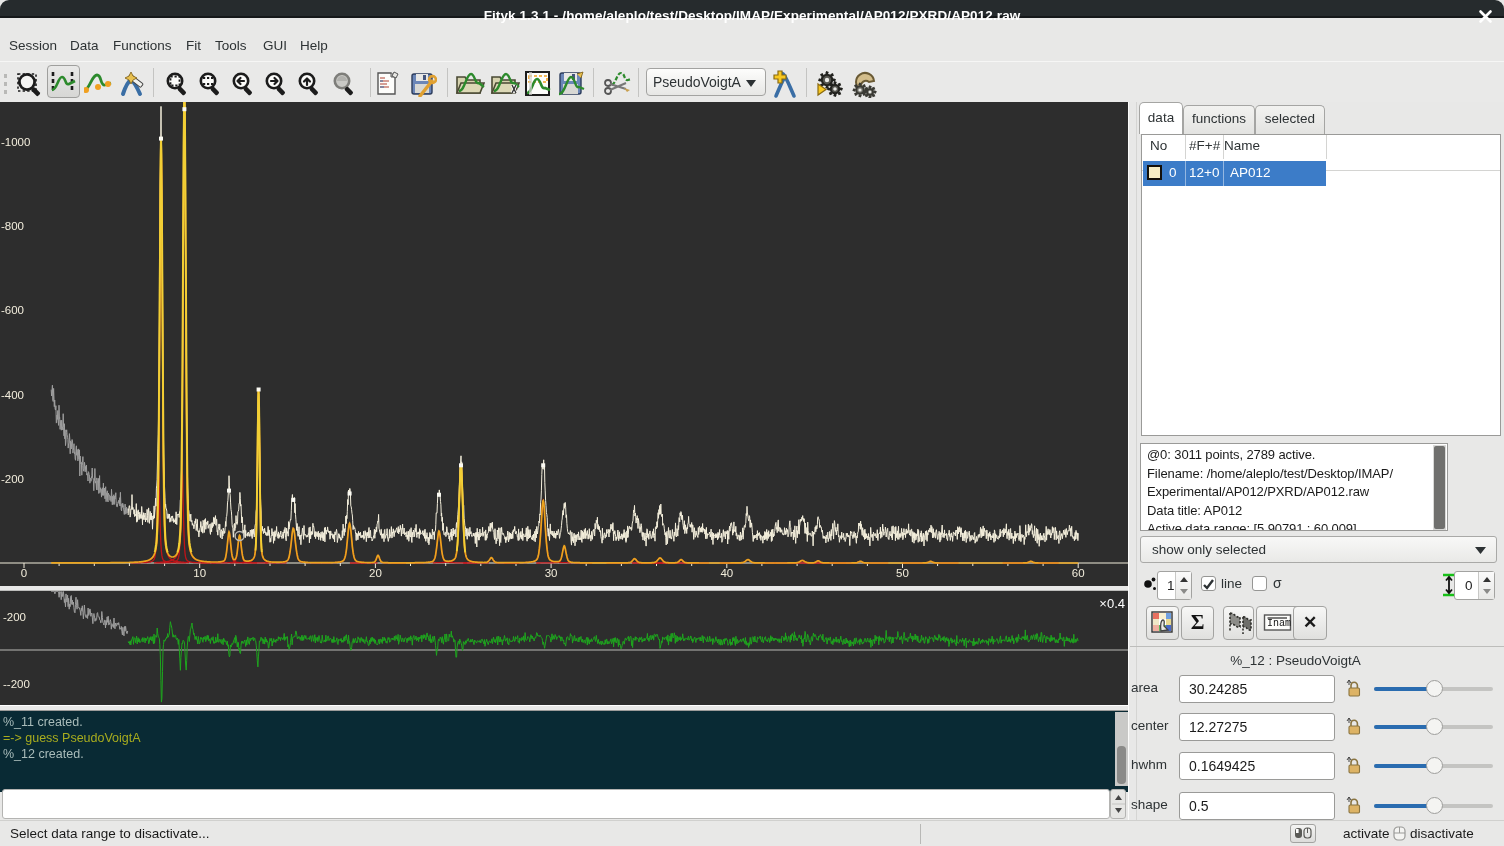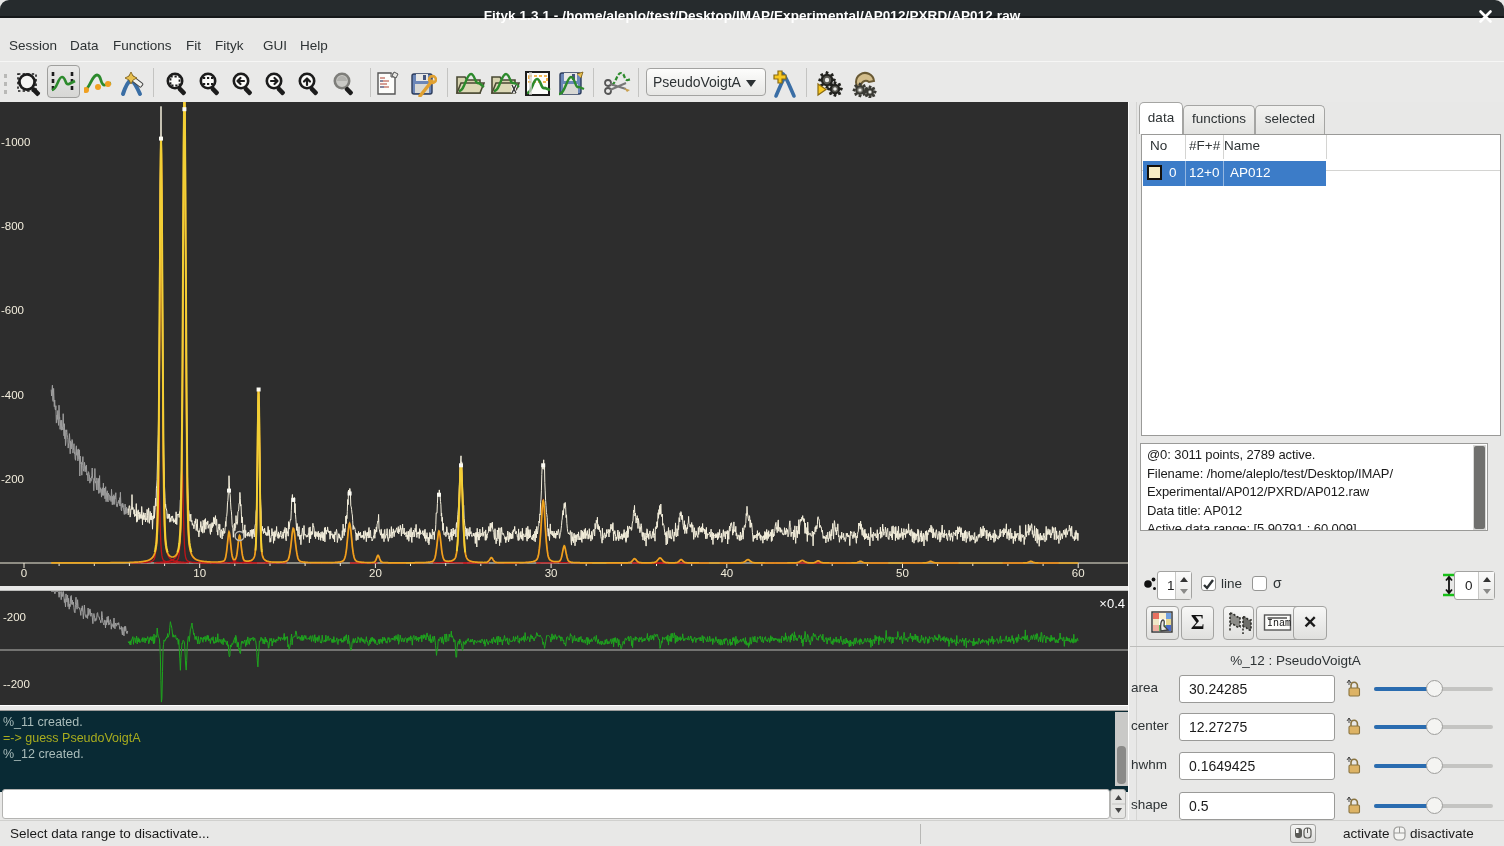--- a/index.html
+++ b/index.html
@@ -23,21 +23,21 @@
 #inputbox{left:2px;top:789px;width:1108px;height:30px;background:#fff;border:1px solid #b4b4b2;border-radius:3px}
 #inputspin{left:1110px;top:789px;width:16px;height:30px;background:#e6e6e4;border:1px solid #b4b4b2;border-radius:3px}
 #statusbar{left:0;top:820px;width:1504px;height:26px;background:#e8e8e7;border-top:1px solid #d0d0ce}
 #vsplit{left:1128px;top:102px;width:9px;height:718px;background:#e8e8e7;border-left:1px solid #fbfbfa;border-right:1px solid #d5d5d3}
 #panel{left:1137px;top:102px;width:367px;height:718px;background:#e8e8e7}
 .tab{position:absolute;top:0;height:32px;font-size:13.5px;color:#2d3234;text-align:center;
 border:1px solid #a5a5a3;border-bottom:none;border-radius:5px 5px 0 0;background:#e0e0de;line-height:30px}
 .tab.on{background:#fff;height:32px;z-index:3}
 .tab.off{top:3px;height:29px;background:linear-gradient(#f2f2f0,#e3e3e1);line-height:26px;z-index:1}
 #dtable{left:4px;top:32px;width:360px;height:302px;background:#fff;border:1px solid #9a9a98;z-index:2}
-#infobox{left:3px;top:341px;width:348px;height:88px;background:#fff;border:1px solid #9a9a98;overflow:hidden}
+#infobox{left:3px;top:341px;width:308px;height:88px;background:#fff;border:1px solid #9a9a98;overflow:hidden}
 #infobox .t{font-size:13px;line-height:18.6px;color:#1a1a1a;padding:2px 16px 0 6px;letter-spacing:-0.1px}
 #combo1{left:3px;top:434px;width:357px;height:27px;background:linear-gradient(#f8f8f7,#e9e9e7);border:1px solid #a9a9a7;border-radius:3px;
 font-size:13.5px;color:#2d3234;line-height:25px;padding-left:11px}
 .spinbox{position:absolute;background:#fff;border:1px solid #a3a3a1;border-radius:3px;font-size:13.5px;color:#222}
 .spinarr{position:absolute;right:0;top:0;bottom:0;width:16px;border-left:1px solid #c8c8c6;background:linear-gradient(#fafafa,#e8e8e6)}
 .cb{position:absolute;width:15px;height:15px;background:#fff;border:1px solid #969694;border-radius:3px}
 .pbtn{position:absolute;top:0;height:34px;background:linear-gradient(#f7f7f6,#e0e0de);border:1px solid #a3a3a1;border-radius:4px;text-align:center}
 #funcsep{left:-7px;top:544px;width:374px;height:1px;background:#bdbdbb}
 #functitle{left:-25px;top:551px;width:367px;text-align:center;font-size:13.5px;color:#2d3234}
 .prow-label{position:absolute;font-size:13.5px;color:#2d3234;width:44px;left:-6px}
@@ -55,21 +55,21 @@
     <div class="abs" id="title">Fityk 1.3.1 - /home/aleplo/test/Desktop/IMAP/Experimental/AP012/PXRD/AP012.raw</div>
     <svg class="abs" style="right:11px;top:9px" width="15" height="15">
       <path d="M2.5 2.5 L12.5 12.5 M12.5 2.5 L2.5 12.5" stroke="#ffffff" stroke-width="2.6" stroke-linecap="round"></path>
     </svg>
   </div>
 <div class="abs" id="menubar">
     <span style="left:9px">Session</span>
     <span style="left:70px">Data</span>
     <span style="left:113px">Functions</span>
     <span style="left:186px">Fit</span>
-    <span style="left:215px">Fityk</span>
+    <span style="left:215px">Tools</span>
     <span style="left:263px">GUI</span>
     <span style="left:300px">Help</span>
   </div>
 <div class="abs" id="toolbar">
     <div class="sep" style="left:153px"></div>
     <div class="sep" style="left:370px"></div>
     <div class="sep" style="left:447px"></div>
     <div class="sep" style="left:593px"></div>
     <div class="sep" style="left:638px"></div>
     <div class="sep" style="left:806px"></div>
@@ -380,20 +380,23 @@
         <div class="abs" style="left:42px;top:0;width:1px;height:25px;background:rgba(255,255,255,.45)"></div>
         <div class="abs" style="left:80px;top:0;width:1px;height:25px;background:rgba(255,255,255,.45)"></div>
       </div>
     </div>
     <div class="abs" id="infobox">
       <div class="t">@0: 3011 points, 2789 active.<br>Filename: /home/aleplo/test/Desktop/IMAP/<br>Experimental/AP012/PXRD/AP012.raw<br>Data title: AP012<br>Active data range: [5.90791 : 60.009]</div>
       <div class="abs" style="right:1px;top:1px;width:13px;height:85px;background:#d9d9d7">
         <div class="abs" style="left:1px;top:1px;width:11px;height:83px;background:#70706e;border-radius:2px"></div>
       </div>
     </div>
+    <div class="abs" id="combo1">show only selected<svg class="abs" style="right:9px;top:10px" width="12" height="8">
+        <path d="M0 0 L11 0 L5.5 7 Z" fill="#2d3234"></path>
+      </svg></div>
     <svg class="abs" style="left:6px;top:474px" width="14" height="16">
       <circle cx="5" cy="8" r="3.8" fill="#111"></circle>
       <circle cx="10.5" cy="3.5" r="1.9" fill="#111"></circle>
       <circle cx="11.5" cy="12.5" r="1.5" fill="#111"></circle>
     </svg>
     <div class="spinbox" style="left:20px;top:469px;width:35px;height:29px;line-height:27px;padding-left:9px">1<div class="spinarr"><svg width="16" height="27">
           <path d="M8 5 L12 10 L4 10 Z" fill="#333"></path>
           <path d="M8 22 L12 17 L4 17 Z" fill="#8a8a88"></path>
         </svg></div></div>
     <div class="cb" style="left:64px;top:474px"><svg width="13" height="13">

